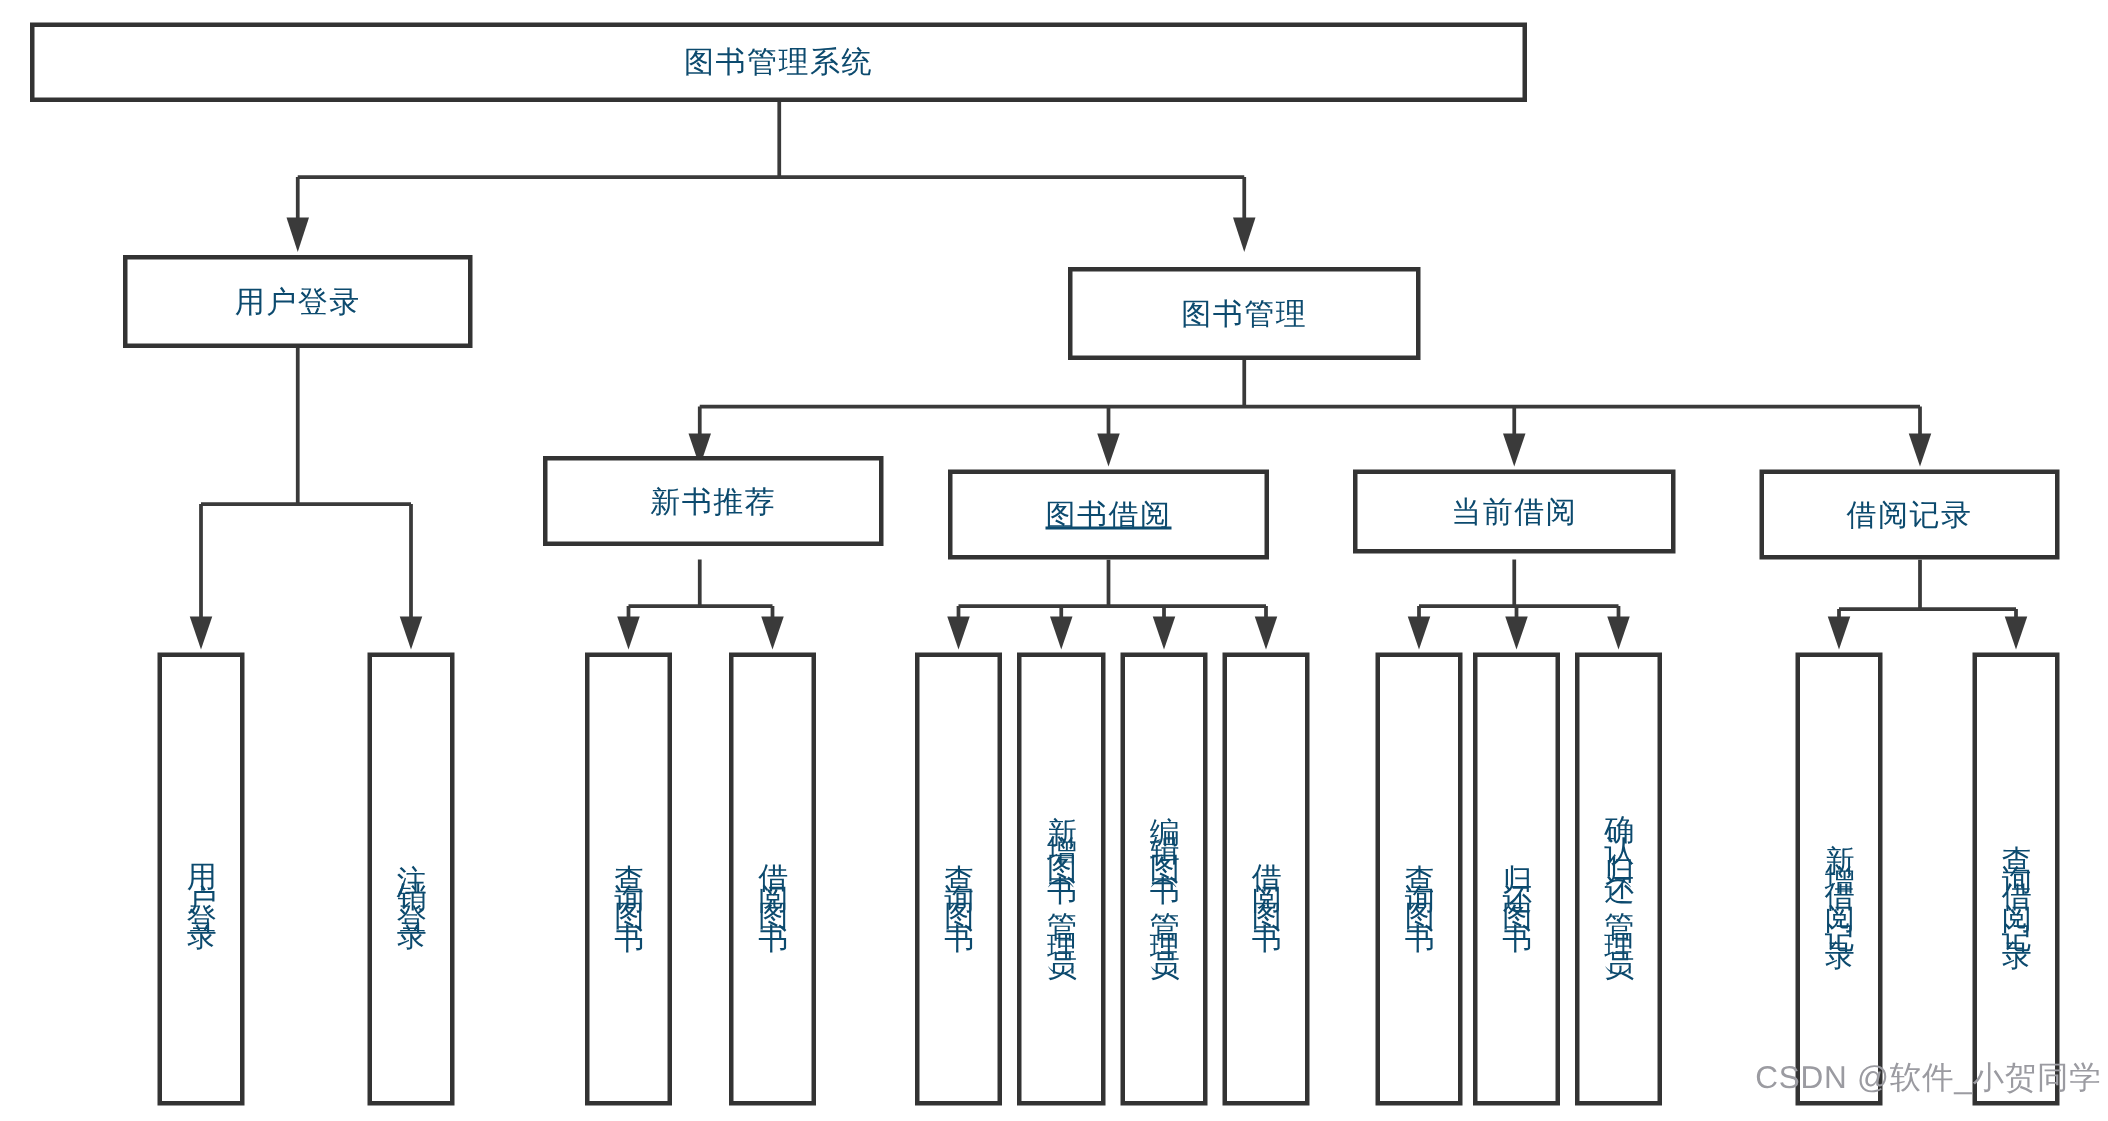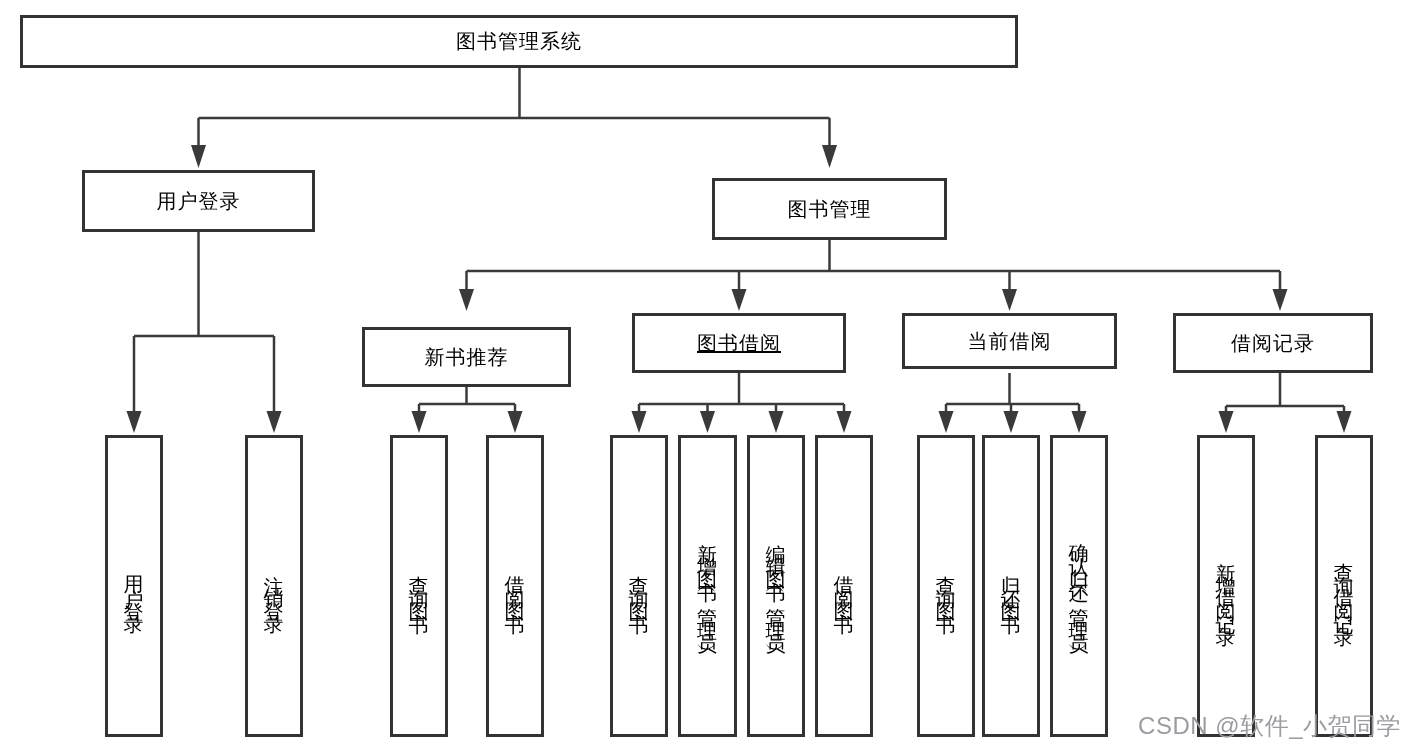--- a/index.html
+++ b/index.html
@@ -10,60 +10,60 @@
     font-family:"Liberation Sans", sans-serif;
     overflow:hidden;
   }
   .connectors{position:absolute;left:0;top:0;width:1405px;height:747px;}
   .node{
     position:absolute;
     box-sizing:border-box;
     border:3px solid #333333;
     background:#ffffff;
     display:flex;align-items:center;justify-content:center;
-    color:#000000;
+    color:#0c4a6e;
   }
   .node.h span{
     font-size:20px;
     letter-spacing:1px;
     white-space:nowrap;
   }
   .node.v span{
     writing-mode:vertical-rl;
     text-orientation:mixed;
     font-size:20px;
     letter-spacing:13px;
     line-height:1;
   }
   
   .n-root{left:20px;top:15px;width:998px;height:53px;}
   .n-user-login{left:82px;top:170px;width:233px;height:62px;}
   .n-book-mgmt{left:712px;top:178px;width:235px;height:62px;}
-  .n-new-book{left:362px;top:327px;width:209px;height:60px;}
+  .n-new-book{left:362px;top:304px;width:227px;height:60px;}
   .n-book-borrow{left:632px;top:313px;width:214px;height:60px;text-decoration:underline;}
   .n-current-borrow{left:902px;top:313px;width:215px;height:56px;}
   .n-borrow-records{left:1173px;top:313px;width:200px;height:60px;}
   .leaf{top:435px;width:58px;height:302px;}
   .l-user-login{left:105px;}
   .l-logout{left:245px;}
   .l-query-book-1{left:390px;}
   .l-borrow-book-1{left:486px;}
   .l-query-book-2{left:610px;}
   .l-add-book{left:678px;width:59px;}
   .l-edit-book{left:747px;}
   .l-borrow-book-2{left:815px;}
   .l-query-book-3{left:917px;}
   .l-return-book{left:982px;}
   .l-confirm-return{left:1050px;}
   .l-add-record{left:1197px;}
   .l-query-record{left:1315px;}
   .watermark{
     position:absolute;
-    right:4px;bottom:5px;
-    font-size:24px;
+    right:4px;bottom:15px;
+    font-size:21px;
     color:#9b9ba1;
     letter-spacing:0.5px;
     z-index:5;
     white-space:nowrap;
   }
 </style>
 </head>
 <body>
 
 <div class="canvas">

